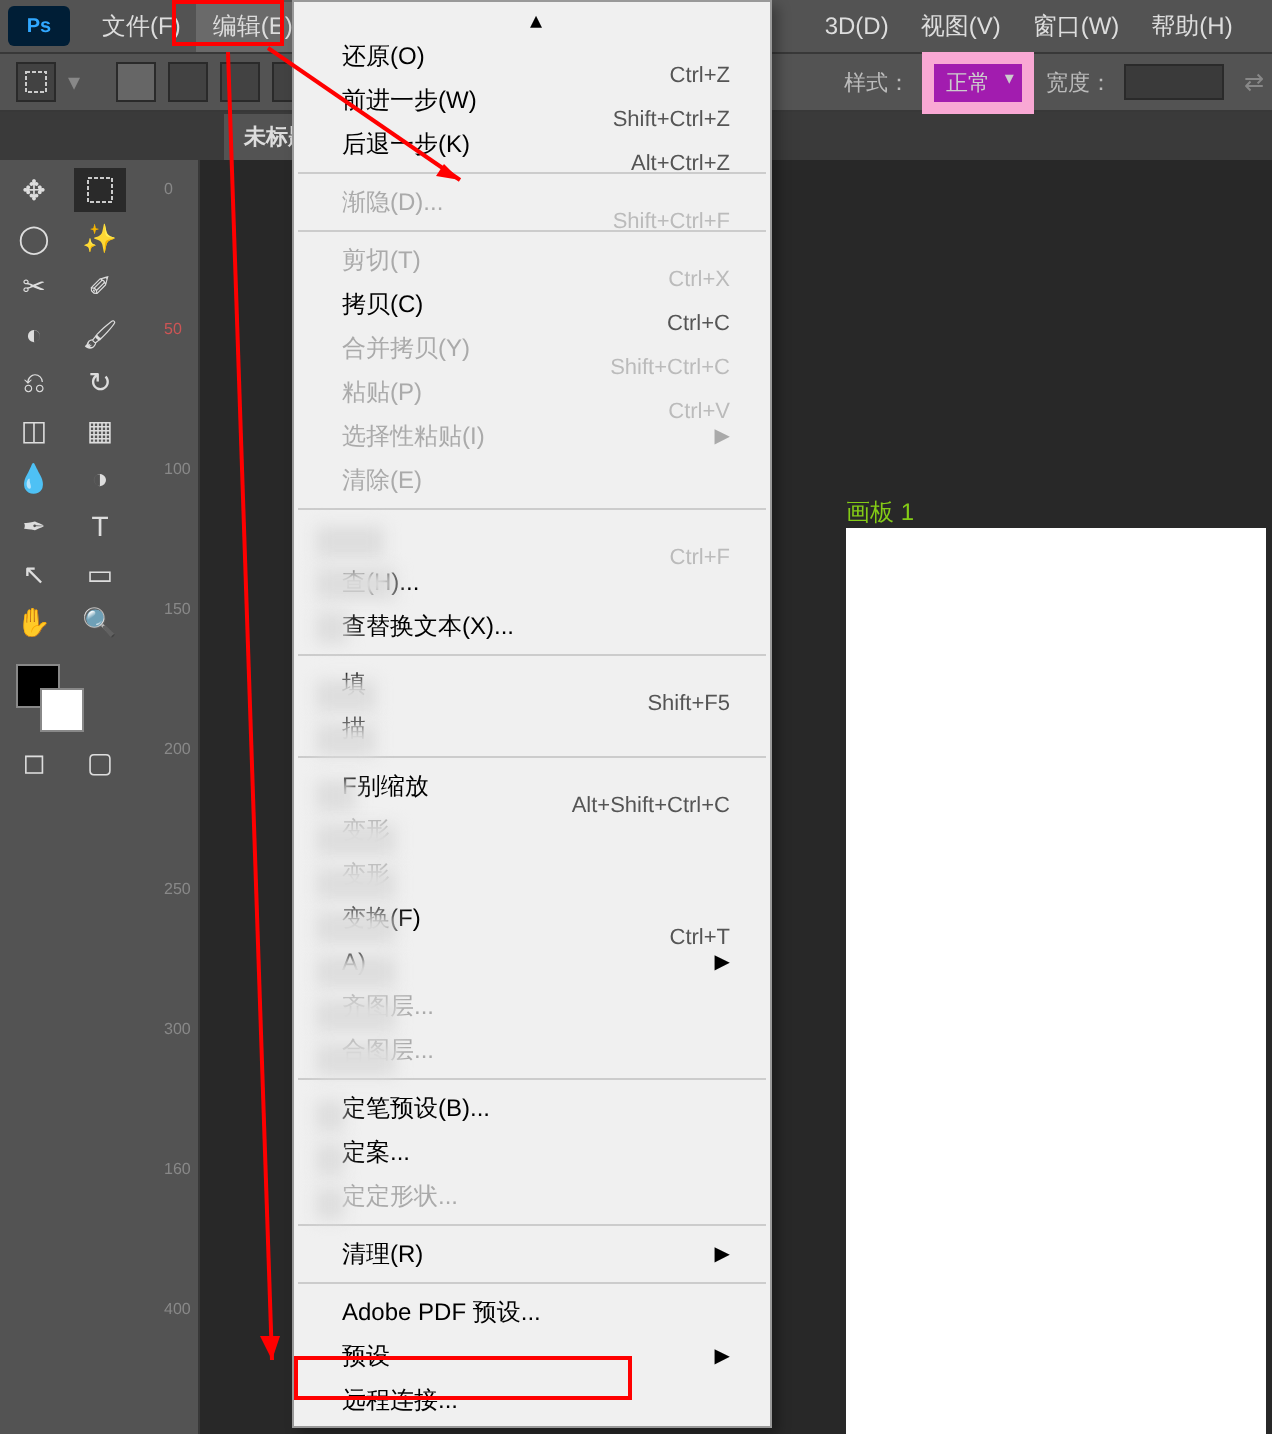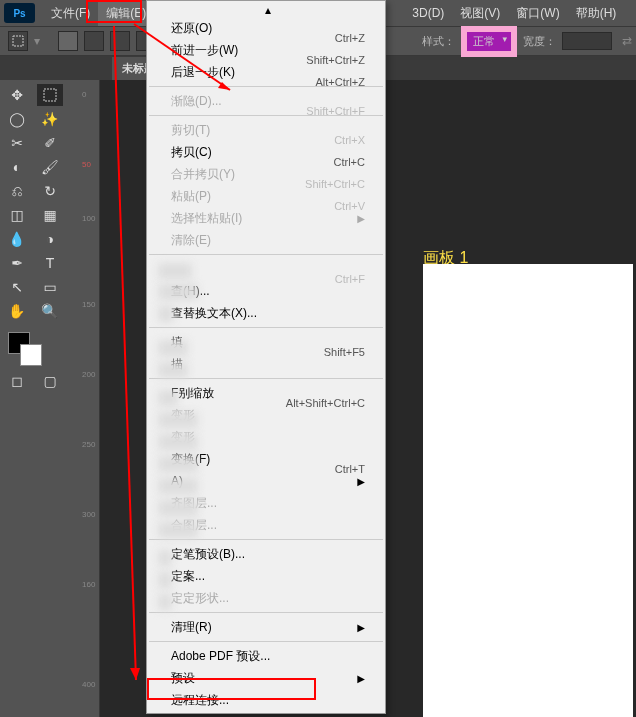--- a/index.html
+++ b/index.html
@@ -148,22 +148,22 @@
       left: 100px;
       top: 80px;
       width: 536px;
       height: 640px;
       background: #282828;
     }
     .artboard-label {
       position: absolute;
       left: 323px;
       top: 168px;
-      font-size: 16px;
-      color: #fde047;
+      font-size: 12px;
+      color: #84cc16;
     }
     .artboard {
       position: absolute;
       left: 323px;
       top: 184px;
       width: 210px;
       height: 480px;
       background: #fff;
     }
     .dropdown-menu {
@@ -302,27 +302,27 @@
     <div class="tool swatch-fg" style="position:absolute;left:4px;top:0;width:22px;height:22px"></div>
     <div class="tool swatch-bg" style="position:absolute;left:16px;top:12px;width:22px;height:22px"></div>
   </div>
   <div class="tool">◻</div>
   <div class="tool">▢</div>
 </div>
 
 <div class="ruler-v">
   <div class="ruler-tick-label" style="top:10px">0</div>
   <div class="ruler-tick-label" style="top:80px;color:#c55">50</div>
-  <div class="ruler-tick-label" style="top:134px">100</div>
+  <div class="ruler-tick-label" style="top:150px">100</div>
   <div class="ruler-tick-label" style="top:220px">150</div>
   <div class="ruler-tick-label" style="top:290px">200</div>
   <div class="ruler-tick-label" style="top:360px">250</div>
   <div class="ruler-tick-label" style="top:430px">300</div>
   <div class="ruler-tick-label" style="top:500px">160</div>
-  <div class="ruler-tick-label" style="top:600px">400</div>
+  <div class="ruler-tick-label" style="top:570px">400</div>
 </div>
 
 <div class="canvas-area">
   <div class="artboard-label">画板 1</div>
   <div class="artboard"></div>
 </div>
 
 <div class="dropdown-menu" id="edit-menu">
     <div class="menu-row" style="justify-content: center; height: 14px;">▴</div>
     <div class="menu-row">

